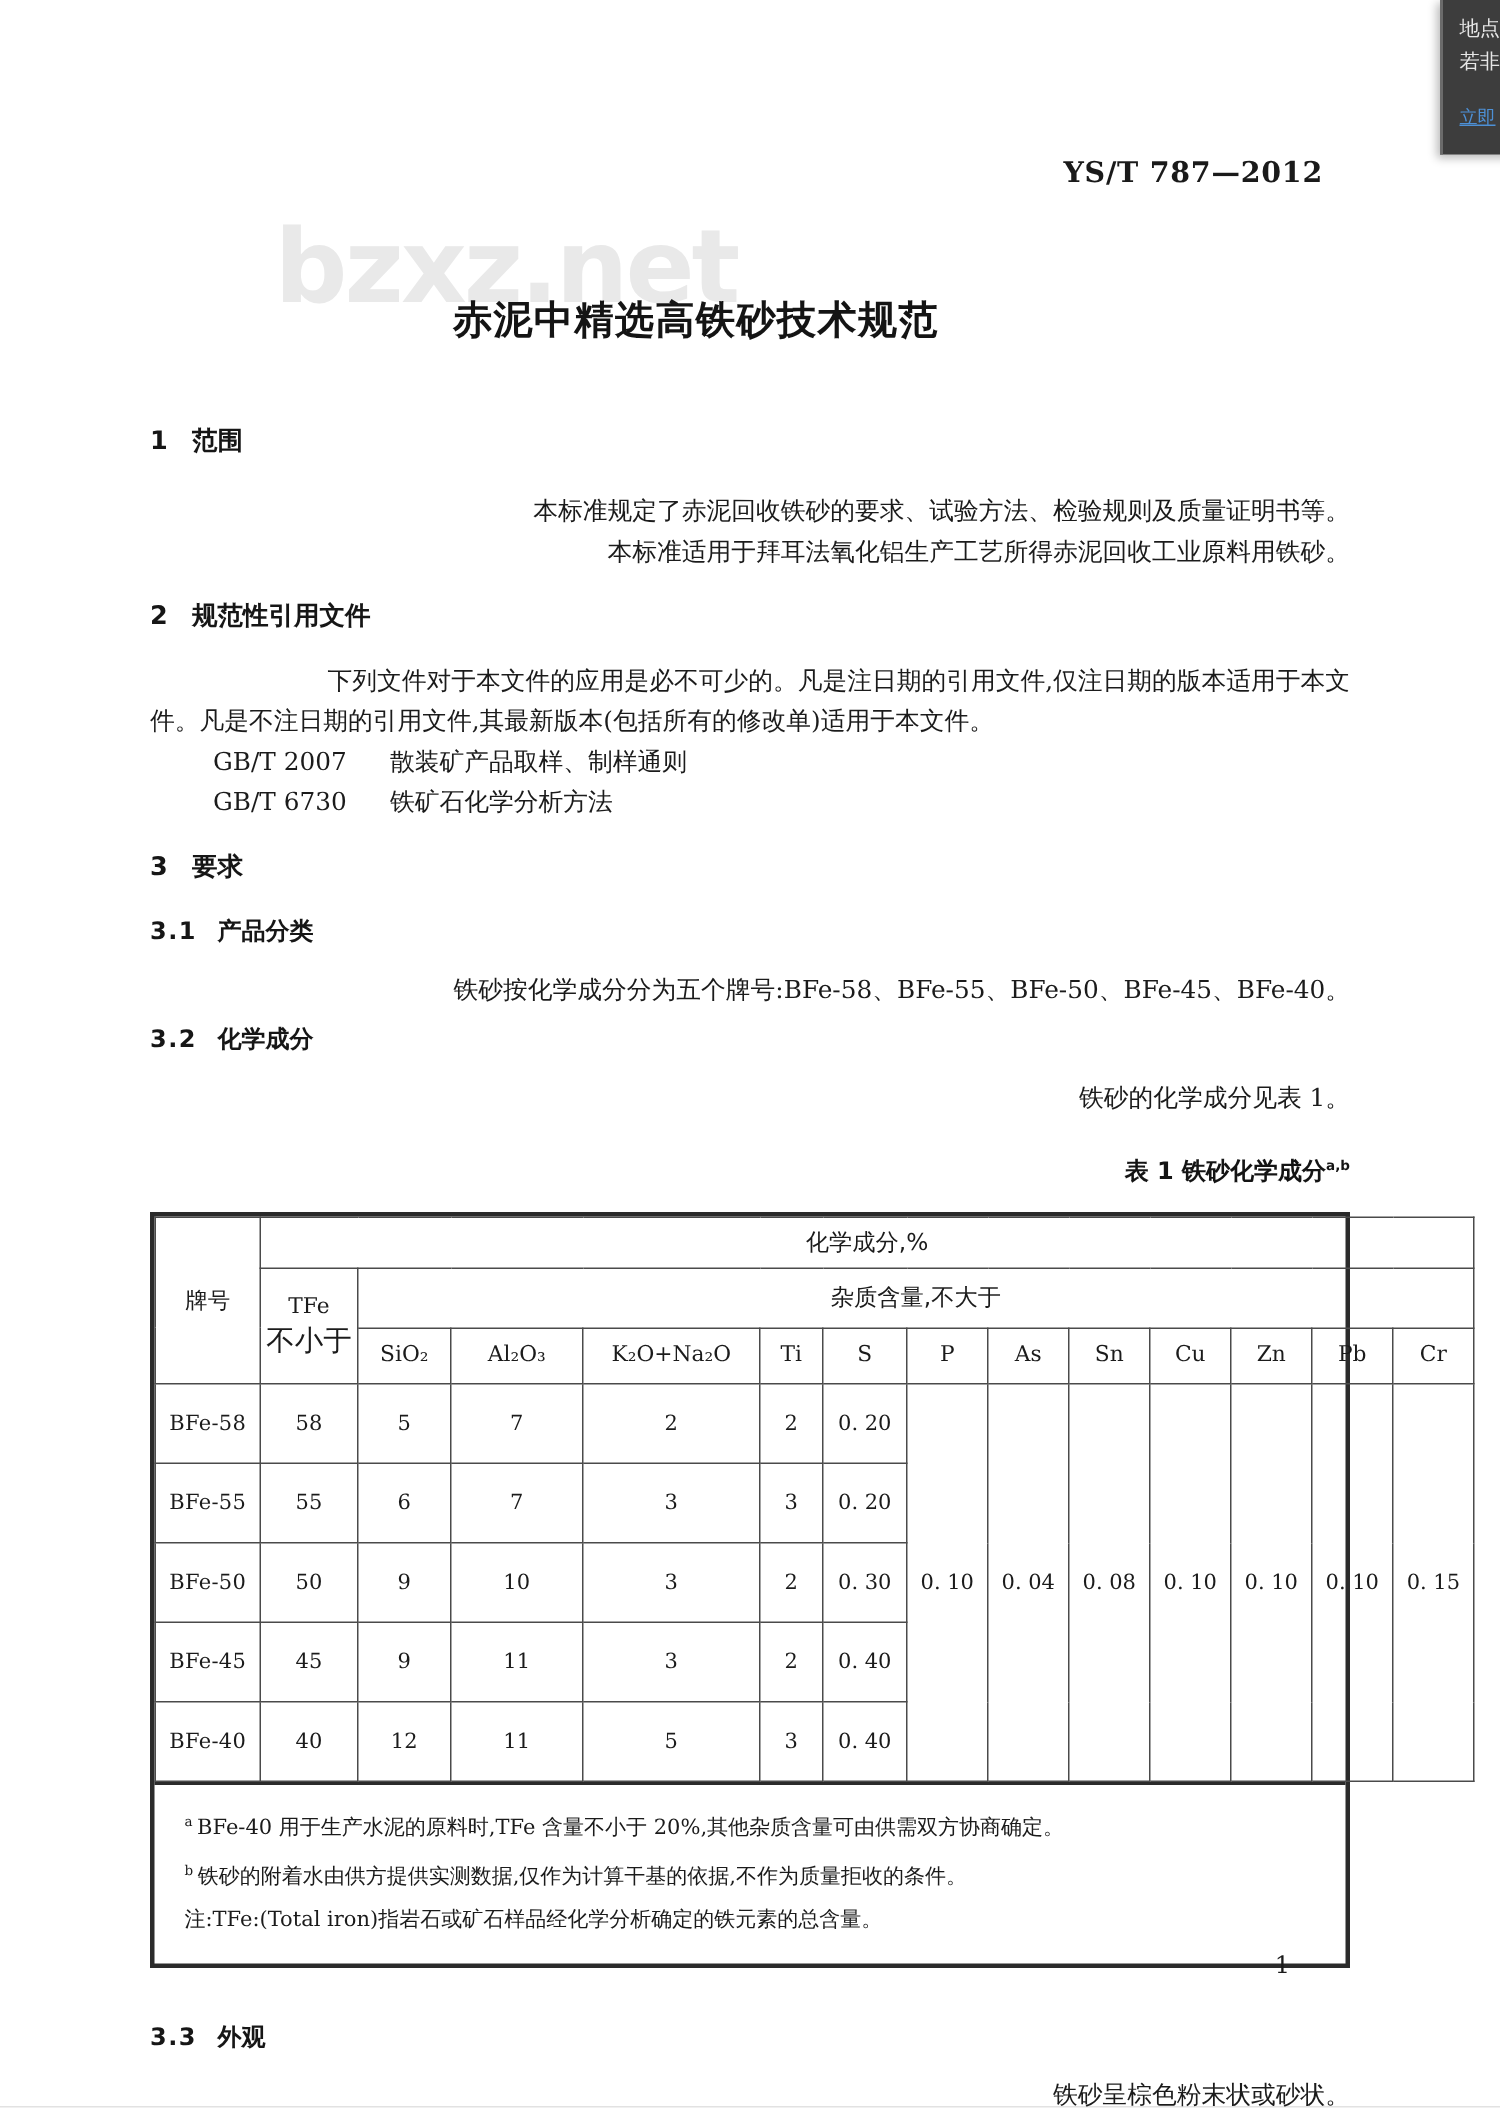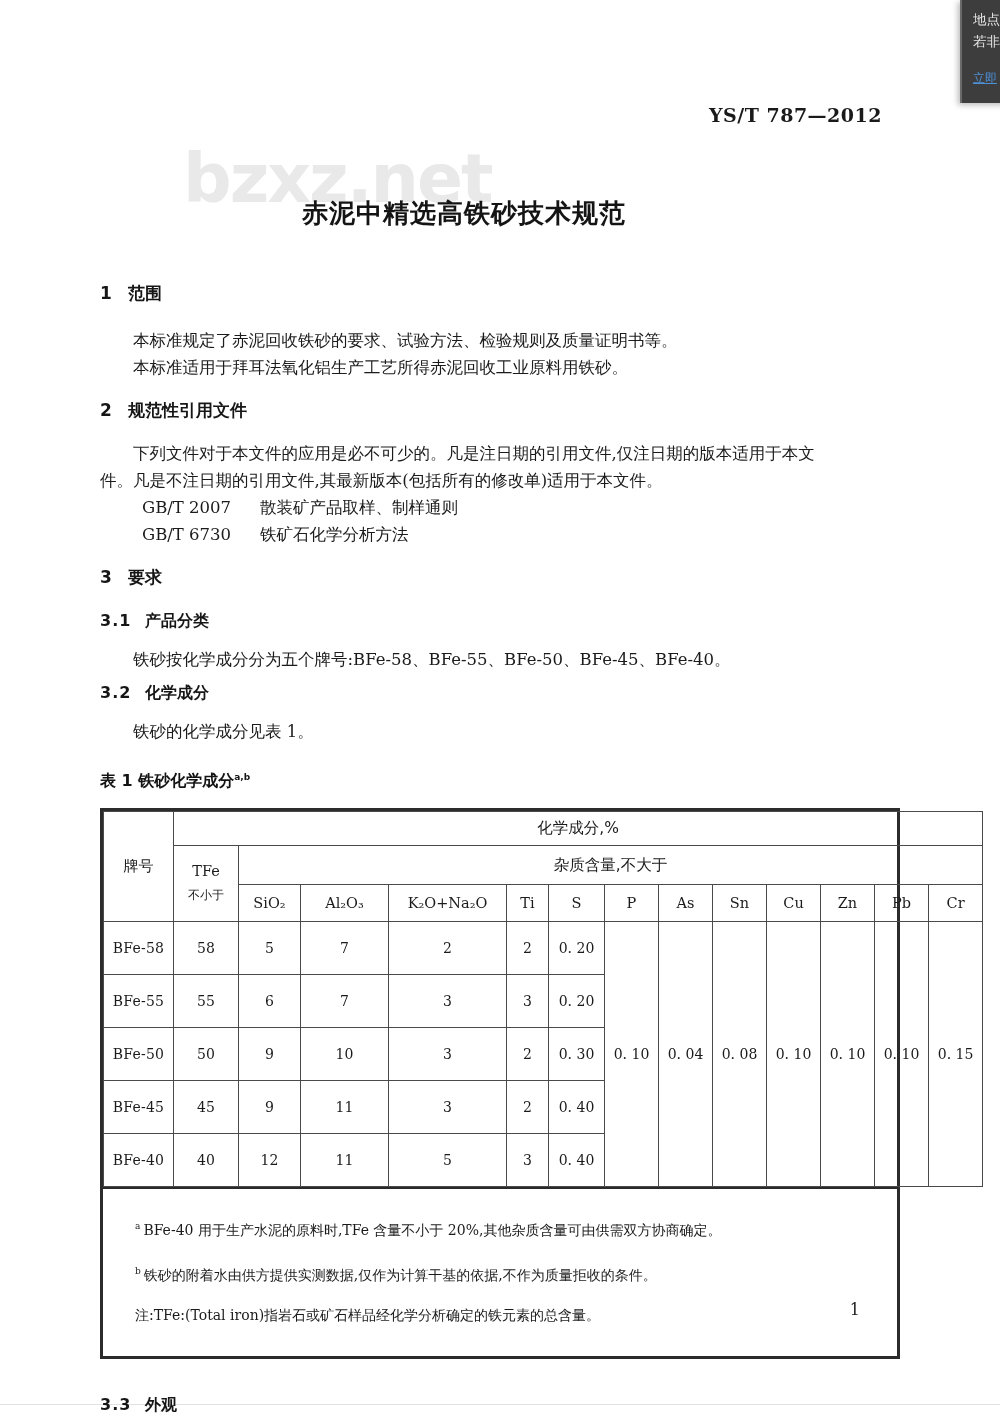--- a/index.html
+++ b/index.html
@@ -99,20 +99,21 @@
   }
   .h2 .num { display: inline-block; width: 45px; letter-spacing: 1px; }
 
   .para {
     font-family: "DejaVu Serif", "Liberation Serif", serif;
     font-size: 16.5px;
     line-height: 27px;
     color: #1b1b1b;
     margin: 0;
     text-indent: 2em;
+    text-align: right;
   }
   .para-noindent {
     font-family: "DejaVu Serif", "Liberation Serif", serif;
     font-size: 16.5px;
     line-height: 27px;
     color: #1b1b1b;
     margin: 0;
     text-indent: 0;
   }
   .ref-line {
@@ -126,21 +127,21 @@
   }
   .ref-line .ref-code { display: inline-block; min-width: 118px; }
   .sp-10 { height: 10px; }
   .sp-14 { height: 14px; }
   .sp-18 { height: 18px; }
   .sp-22 { height: 22px; }
   .sp-26 { height: 26px; }
 
   
   .table-caption {
-    text-align: left;
+    text-align: right;
     font-family: "DejaVu Sans", "Liberation Sans", sans-serif;
     font-weight: bold;
     font-size: 16px;
     color: #141414;
     margin: 0 0 16px 0;
     white-space: nowrap;
   }
   .table-caption sup {
     font-size: 9px;
     font-weight: bold;
@@ -178,39 +179,39 @@
     font-family: "DejaVu Sans", "Liberation Sans", sans-serif;
     font-size: 15px;
   }
   table.spec th.tfe-head {
     font-family: "DejaVu Serif", "Liberation Serif", serif;
     font-size: 14.5px;
     line-height: 23px;
   }
   table.spec th.tfe-head .cn {
     font-family: "DejaVu Sans", "Liberation Sans", sans-serif;
-    font-size: 12px;
+    font-size: 19px;
   }
   table.spec th.elem {
     font-size: 14.5px;
     padding: 6px 1px;
   }
   table.spec td.brand {
     font-family: "DejaVu Serif", "Liberation Serif", serif;
     font-size: 14px;
     letter-spacing: 0.2px;
   }
   table.spec tr.datarow td { height: 24px; }
 
   .tfoot {
     border-top: 2px solid #2b2b2b;
     padding: 9px 16px 12px 16px;
   }
   .tfoot p {
-    margin: 16px;
+    margin: 4px;
     font-family: "DejaVu Serif", "Liberation Serif", serif;
     font-size: 14px;
     line-height: 25px;
     color: #1b1b1b;
     white-space: nowrap;
   }
   .tfoot sup {
     font-size: 9px;
     vertical-align: super;
     margin-right: 3px;

